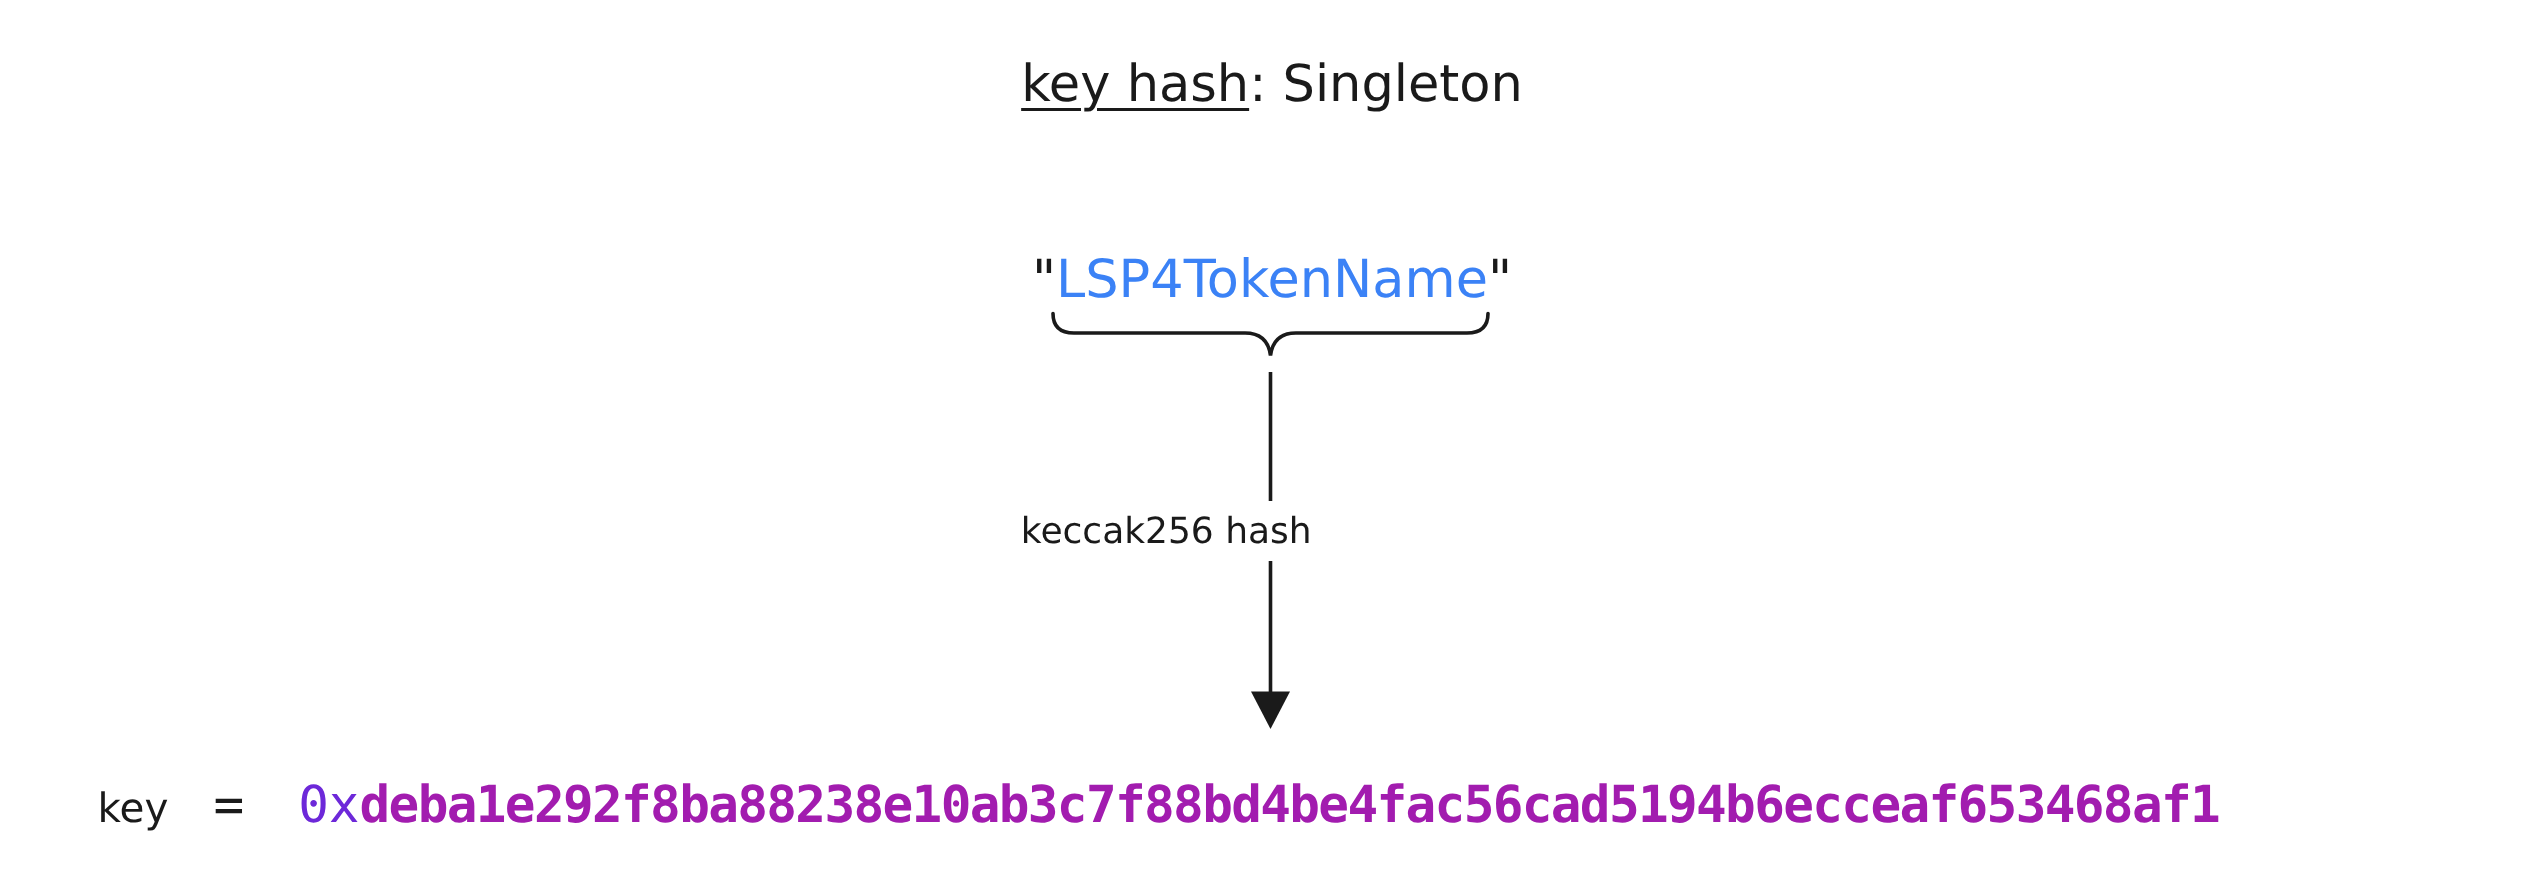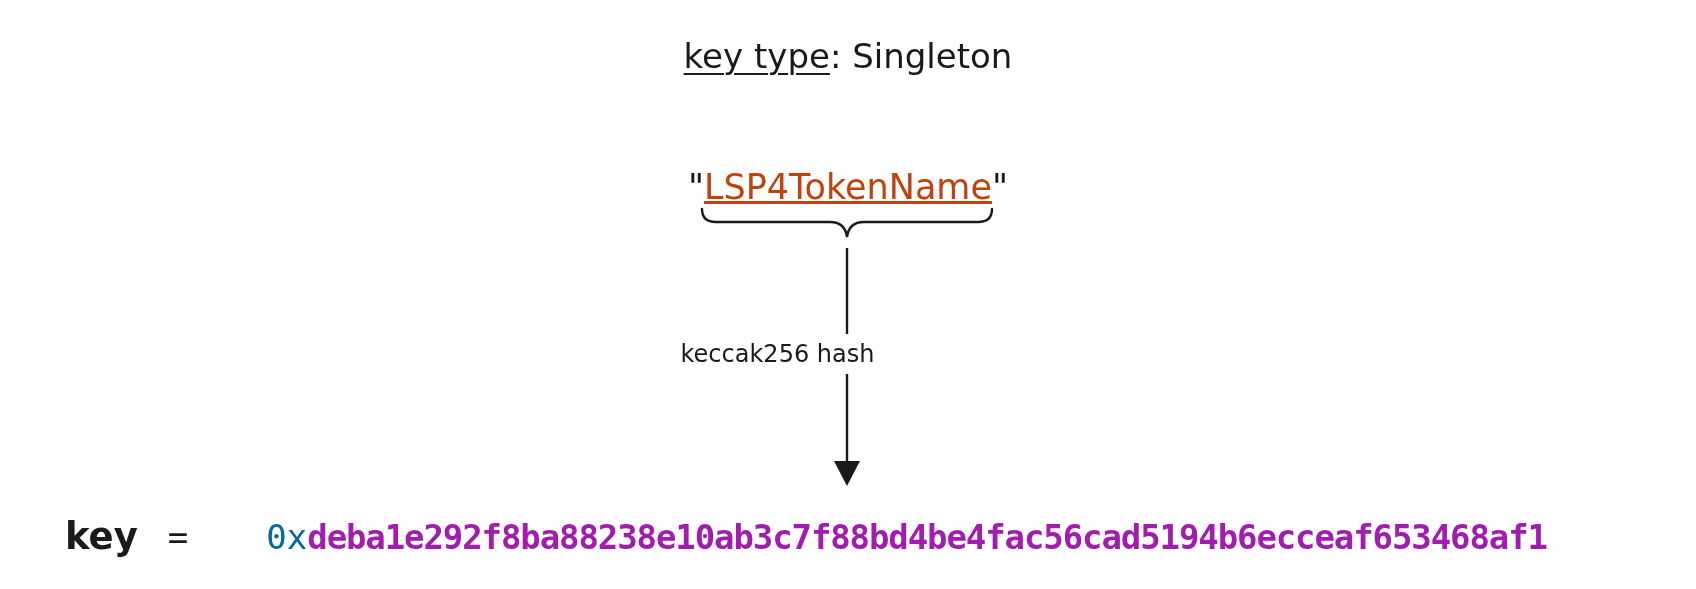--- a/index.html
+++ b/index.html
@@ -1,34 +1,34 @@
 <!DOCTYPE html>
 <html><head>
 <meta charset="utf-8">
 <style>
   html, body { margin: 0; padding: 0; background: #ffffff; }
   body { width: 1696px; height: 589px; position: relative; overflow: hidden; font-family: "DejaVu Sans", sans-serif; color: #1a1a1a; }
   .title { position: absolute; top: 34px; left: 0; width: 1696px; text-align: center; font-size: 34px; line-height: 44px; }
   .title .u { text-decoration: underline; text-decoration-thickness: 2px; text-underline-offset: 5px; }
   .title .b { font-weight: normal; }
   .source { position: absolute; top: 164px; left: 0; width: 1696px; text-align: center; font-size: 35px; line-height: 46px; color: #1a1a1a; }
-  .source .name { color: #c2410c; text-decoration: underline; }
+  .source .name { color: #3b82f6; }
   svg.diagram { position: absolute; left: 0; top: 0; }
   .hash-label { position: absolute; top: 338px; left: 0; width: 1555px; text-align: center; font-size: 24px; line-height: 32px; }
   .result { position: absolute; top: 514px; left: 65px; white-space: nowrap; font-size: 34px; line-height: 46px; }
-  .result .key { font-weight: bold; font-family: "DejaVu Sans", sans-serif; font-size: 37px; }
+  .result .key { font-weight: normal; font-family: "DejaVu Sans", sans-serif; font-size: 27px; }
   .result .eq { font-family: "DejaVu Sans Mono", monospace; margin: 0 36px 0 30px; }
-  .result .prefix { font-family: "DejaVu Sans Mono", monospace; color: #0369a1; margin-left: 42px; }
+  .result .prefix { font-family: "DejaVu Sans Mono", monospace; color: #6d28d9; }
   .result .hash { font-family: "DejaVu Sans Mono", monospace; font-weight: bold; color: #a21caf; letter-spacing: -1.1px; }
 </style>
 </head>
 <body>
 
 <div class="title">
-  <span class="u">key type</span><span>: </span><span class="b">Singleton</span>
+  <span class="u">key hash</span><span>: </span><span class="b">Singleton</span>
 </div>
 
 <div class="source">
   <span>"</span><span class="name">LSP4TokenName</span><span>"</span>
 </div>
 
 <svg class="diagram" width="1696" height="589" viewBox="0 0 1696 589">
 
   <path d="M 702 209 Q 702 222 716 222 L 830 222 Q 845 222 847 237 Q 849 222 864 222 L 978 222 Q 992 222 992 209" fill="none" stroke="#1a1a1a" stroke-width="2.4" stroke-linecap="round"></path>
 

